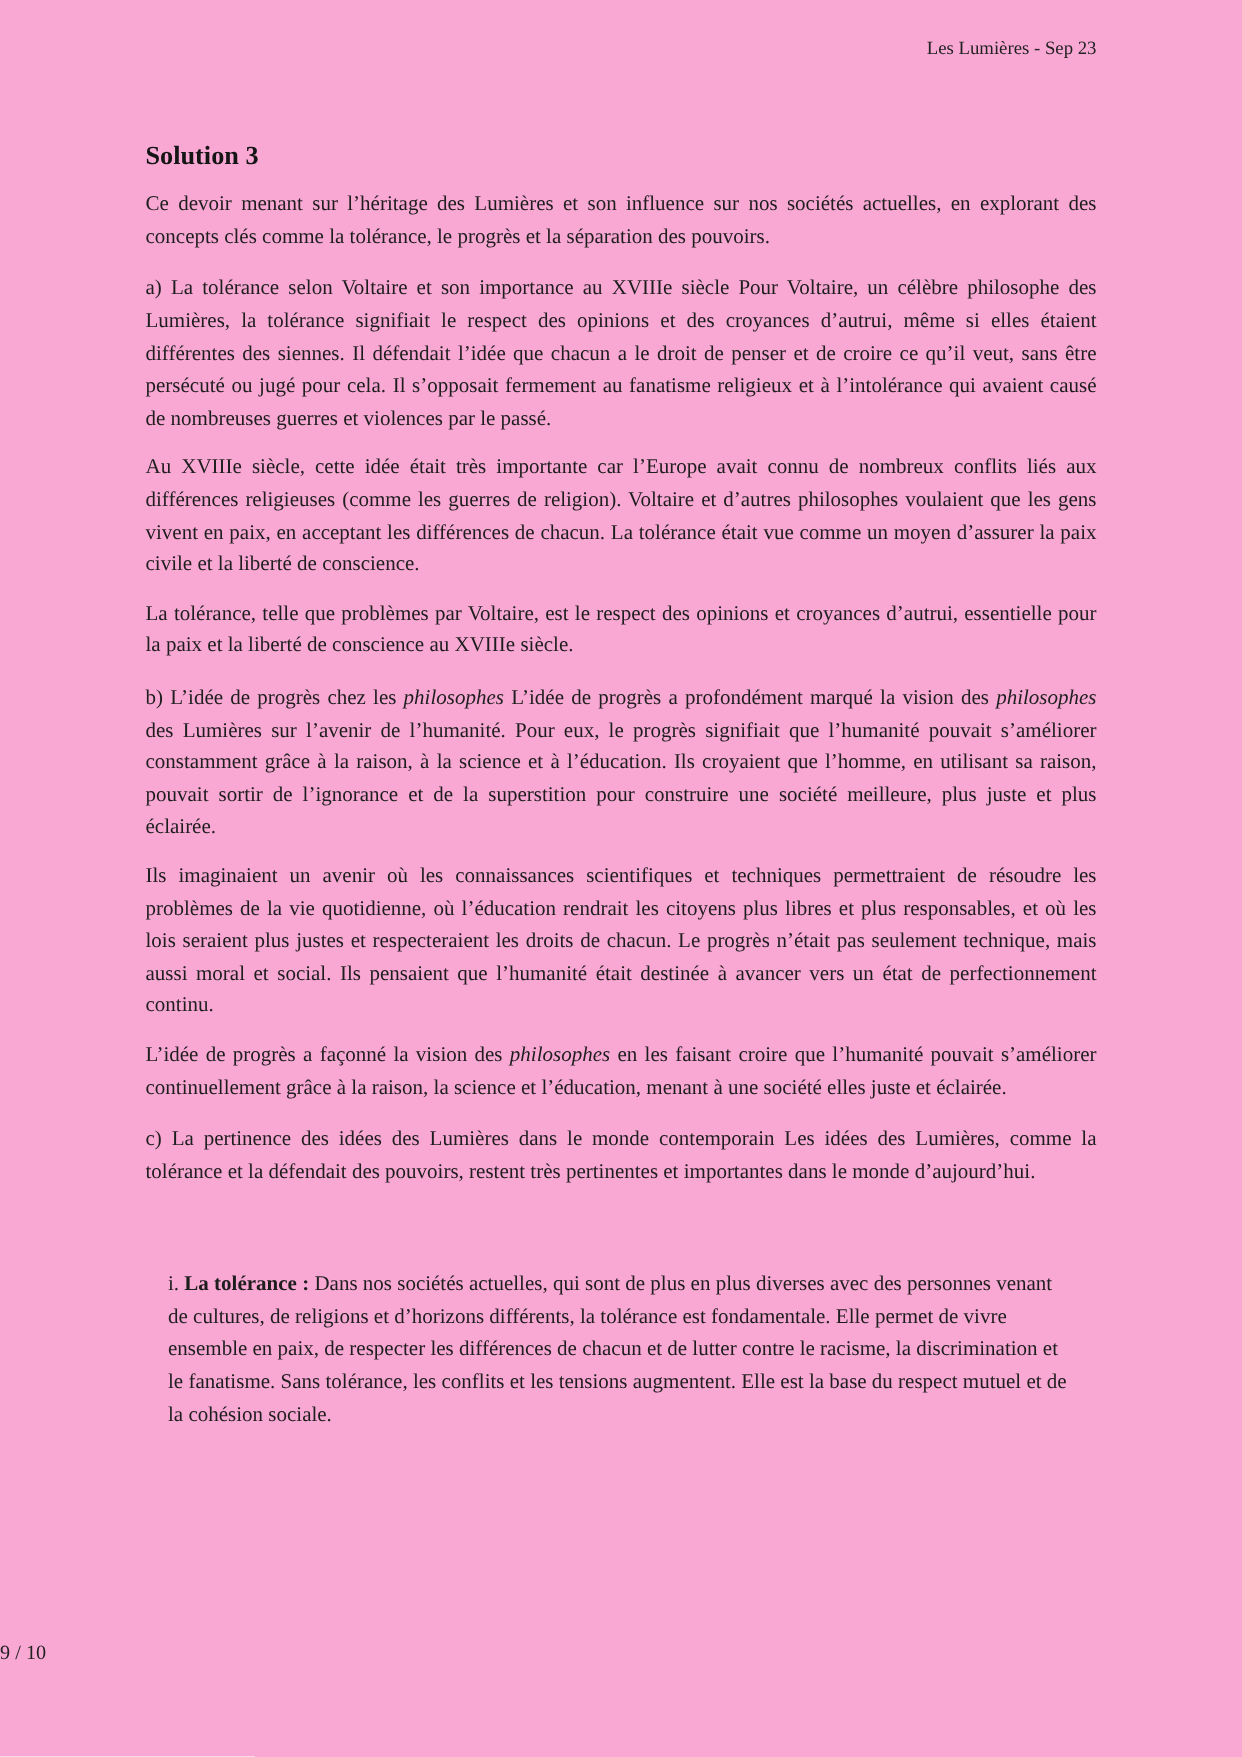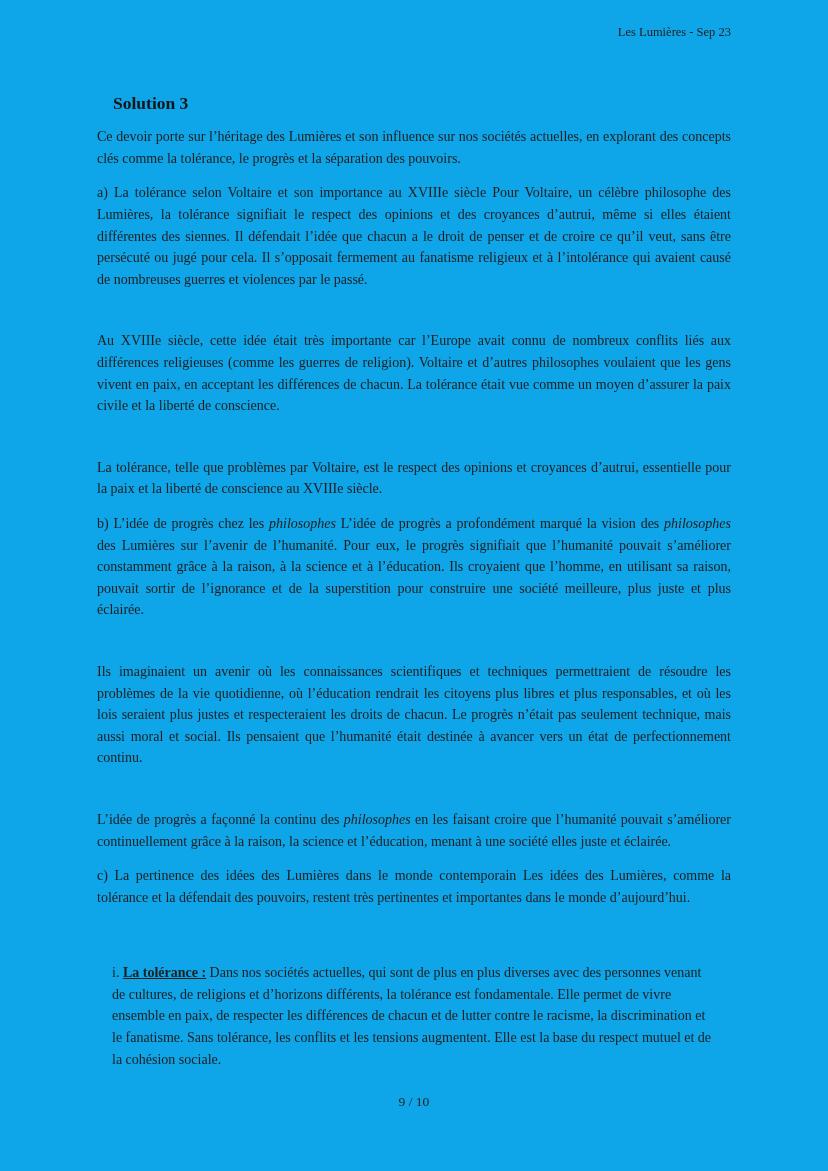--- a/index.html
+++ b/index.html
@@ -4,21 +4,21 @@
 <style>
   html, body {
     margin: 0;
     padding: 0;
     background: #ffffff;
   }
   .page {
     position: relative;
     width: 828px;
     height: 1171px;
-    background: #0ea5e9;
+    background: #f9a8d4;
     font-family: "Liberation Serif", "DejaVu Serif", serif;
     color: #1e1e1e;
     overflow: hidden;
   }
   .header {
     position: absolute;
     top: 24px;
     right: 97px;
     font-size: 12.5px;
     line-height: 16px;
@@ -26,68 +26,67 @@
   }
   .content {
     position: absolute;
     top: 94px;
     left: 97px;
     width: 634px;
   }
   .title {
     font-size: 17.5px;
     font-weight: bold;
-    margin: 0 0 8px 16px;
+    margin: 0 0 8px 0;
     line-height: 1.1;
     color: #151515;
   }
   .para {
     font-size: 14px;
     line-height: 21.6px;
     text-align: justify;
     margin: 13px 0 0 0;
     color: #1e1e1e;
   }
-  .para.gap-large { margin-top: 40px; }
+  .para.gap-large { margin-top: 11px; }
   .para.gap-xlarge { margin-top: 54px; }
   .para.indented {
     margin-left: 15px;
     margin-right: 18px;
     text-align: left;
   }
   .para em { font-style: italic; }
-  .para strong { font-weight: bold; text-decoration: underline; }
+  .para strong { font-weight: bold; }
   .footer {
     position: absolute;
     top: 1094px;
     left: 0;
     width: 100%;
-    text-align: center;
     font-size: 13.5px;
     color: #222;
   }
 </style>
 </head>
 <body>
 
 <div class="page">
   <div class="header">
     <span>Les Lumières - Sep 23</span>
   </div>
 
   <div class="content">
     <h1 class="title">Solution 3</h1>
     <div>
-        <p class="para"><span>Ce devoir porte sur l’héritage des Lumières et son influence sur nos sociétés actuelles, en explorant des concepts clés comme la tolérance, le progrès et la séparation des pouvoirs.</span></p>
+        <p class="para"><span>Ce devoir menant sur l’héritage des Lumières et son influence sur nos sociétés actuelles, en explorant des concepts clés comme la tolérance, le progrès et la séparation des pouvoirs.</span></p>
         <p class="para"><span>a) La tolérance selon Voltaire et son importance au XVIIIe siècle Pour Voltaire, un célèbre philosophe des Lumières, la tolérance signifiait le respect des opinions et des croyances d’autrui, même si elles étaient différentes des siennes. Il défendait l’idée que chacun a le droit de penser et de croire ce qu’il veut, sans être persécuté ou jugé pour cela. Il s’opposait fermement au fanatisme religieux et à l’intolérance qui avaient causé de nombreuses guerres et violences par le passé.</span></p>
         <p class="para gap-large"><span>Au XVIIIe siècle, cette idée était très importante car l’Europe avait connu de nombreux conflits liés aux différences religieuses (comme les guerres de religion). Voltaire et d’autres philosophes voulaient que les gens vivent en paix, en acceptant les différences de chacun. La tolérance était vue comme un moyen d’assurer la paix civile et la liberté de conscience.</span></p>
         <p class="para gap-large"><span>La tolérance, telle que problèmes par Voltaire, est le respect des opinions et croyances d’autrui, essentielle pour la paix et la liberté de conscience au XVIIIe siècle.</span></p>
         <p class="para"><span>b) L’idée de progrès chez les </span><em>philosophes</em><span> L’idée de progrès a profondément marqué la vision des </span><em>philosophes</em><span> des Lumières sur l’avenir de l’humanité. Pour eux, le progrès signifiait que l’humanité pouvait s’améliorer constamment grâce à la raison, à la science et à l’éducation. Ils croyaient que l’homme, en utilisant sa raison, pouvait sortir de l’ignorance et de la superstition pour construire une société meilleure, plus juste et plus éclairée.</span></p>
         <p class="para gap-large"><span>Ils imaginaient un avenir où les connaissances scientifiques et techniques permettraient de résoudre les problèmes de la vie quotidienne, où l’éducation rendrait les citoyens plus libres et plus responsables, et où les lois seraient plus justes et respecteraient les droits de chacun. Le progrès n’était pas seulement technique, mais aussi moral et social. Ils pensaient que l’humanité était destinée à avancer vers un état de perfectionnement continu.</span></p>
-        <p class="para gap-large"><span>L’idée de progrès a façonné la continu des </span><em>philosophes</em><span> en les faisant croire que l’humanité pouvait s’améliorer continuellement grâce à la raison, la science et l’éducation, menant à une société elles juste et éclairée.</span></p>
+        <p class="para gap-large"><span>L’idée de progrès a façonné la vision des </span><em>philosophes</em><span> en les faisant croire que l’humanité pouvait s’améliorer continuellement grâce à la raison, la science et l’éducation, menant à une société elles juste et éclairée.</span></p>
         <p class="para"><span>c) La pertinence des idées des Lumières dans le monde contemporain Les idées des Lumières, comme la tolérance et la défendait des pouvoirs, restent très pertinentes et importantes dans le monde d’aujourd’hui.</span></p>
         <p class="para gap-xlarge indented"><span>i. </span><strong>La tolérance :</strong><span> Dans nos sociétés actuelles, qui sont de plus en plus diverses avec des personnes venant de cultures, de religions et d’horizons différents, la tolérance est fondamentale. Elle permet de vivre ensemble en paix, de respecter les différences de chacun et de lutter contre le racisme, la discrimination et le fanatisme. Sans tolérance, les conflits et les tensions augmentent. Elle est la base du respect mutuel et de la cohésion sociale.</span></p>
       </div>
   </div>
 
   <div class="footer">
     <span>9 / 10</span>
   </div>
 </div>
 

